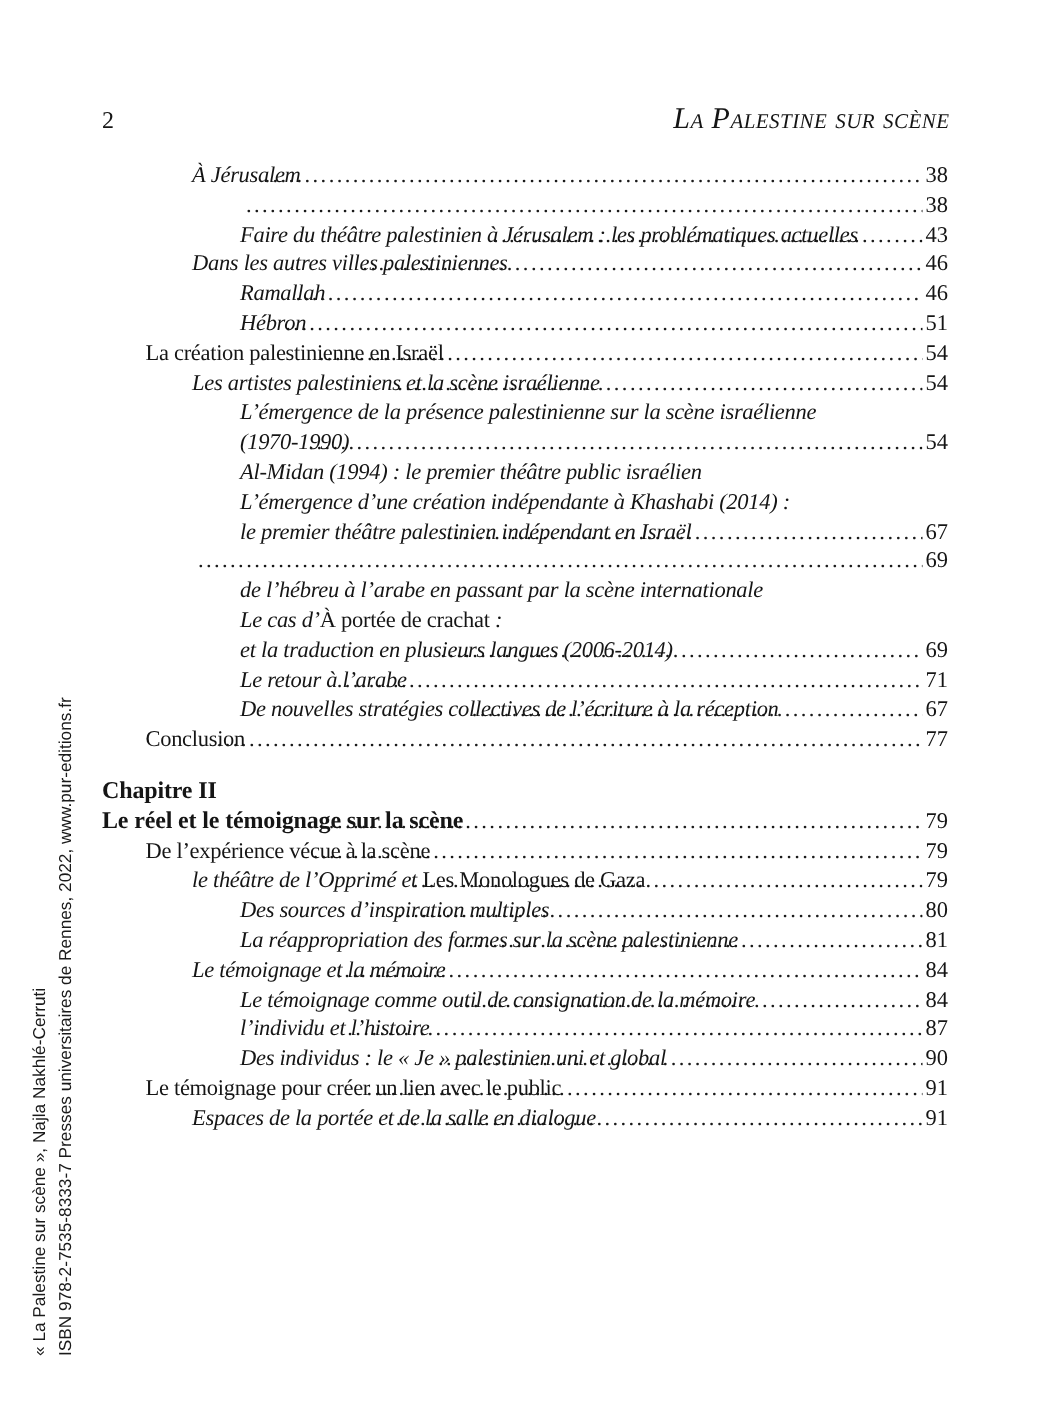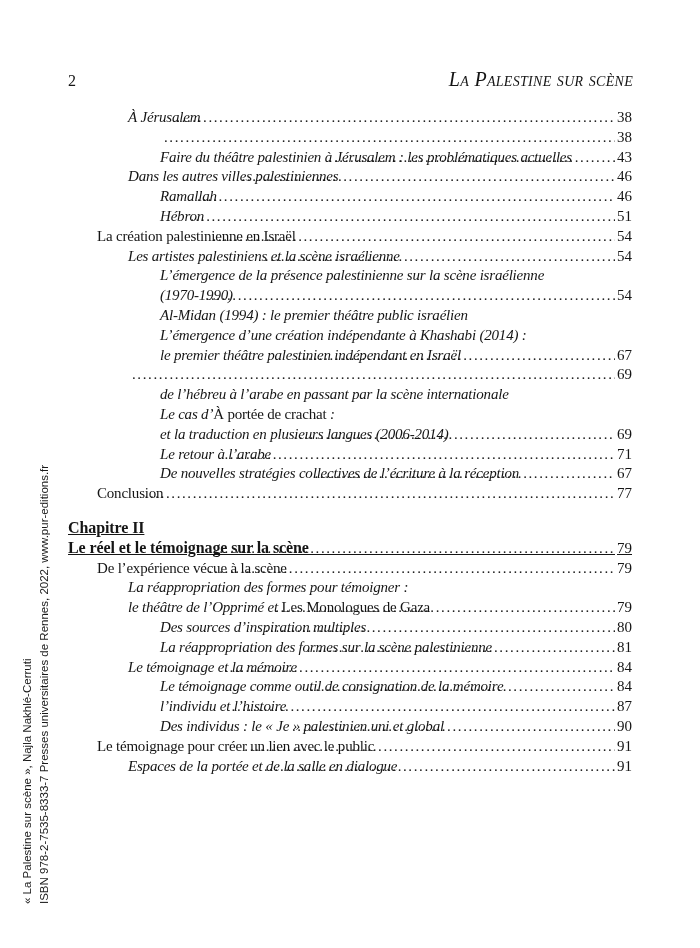--- a/index.html
+++ b/index.html
@@ -32,21 +32,21 @@
   
   .toc{
     position:absolute;left:68px;top:108px;width:564px;
     font-size:15px;letter-spacing:-0.2px;
   }
   .row{
     display:flex;align-items:baseline;
     line-height:19.8px;white-space:nowrap;
   }
   .row.gap{margin-top:14px;}
-  .row.style-bold{font-weight:bold;font-size:16px;letter-spacing:-0.1px;text-decoration:underline;}
+  .row.style-bold{font-weight:bold;font-size:16px;letter-spacing:-0.1px;}
   .ind-0{padding-left:0;}
   .ind-1{padding-left:29px;text-align:right;}
   .ind-2{padding-left:60px;}
   .ind-3{padding-left:92px;}
   .t{min-width:0;}
   .seg-i{font-style:italic;}
   .seg-r{font-style:normal;}
   .dots{
     flex:1 1 auto;min-width:6px;overflow:hidden;
     margin:0 2px 0 4px;font-weight:normal;
@@ -168,23 +168,20 @@
         <span class="t"><span class="seg-r">Le réel et le témoignage sur la scène</span></span>
         <span class="dots"></span>
         <span class="pg">79</span>
       </div>
       <div class="row ind-1">
         <span class="t"><span class="seg-r">De l’expérience vécue à la scène</span></span>
         <span class="dots"></span>
         <span class="pg">79</span>
       </div>
       <div class="row ind-2">
-        <span class="t"><span class="seg-i">La réappropriation des formes pour témoigner :</span></span>
-      </div>
-      <div class="row ind-2">
         <span class="t"><span class="seg-i">le théâtre de l’Opprimé et </span><span class="seg-r">Les Monologues de Gaza</span></span>
         <span class="dots"></span>
         <span class="pg">79</span>
       </div>
       <div class="row ind-3">
         <span class="t"><span class="seg-i">Des sources d’inspiration multiples</span></span>
         <span class="dots"></span>
         <span class="pg">80</span>
       </div>
       <div class="row ind-3">

